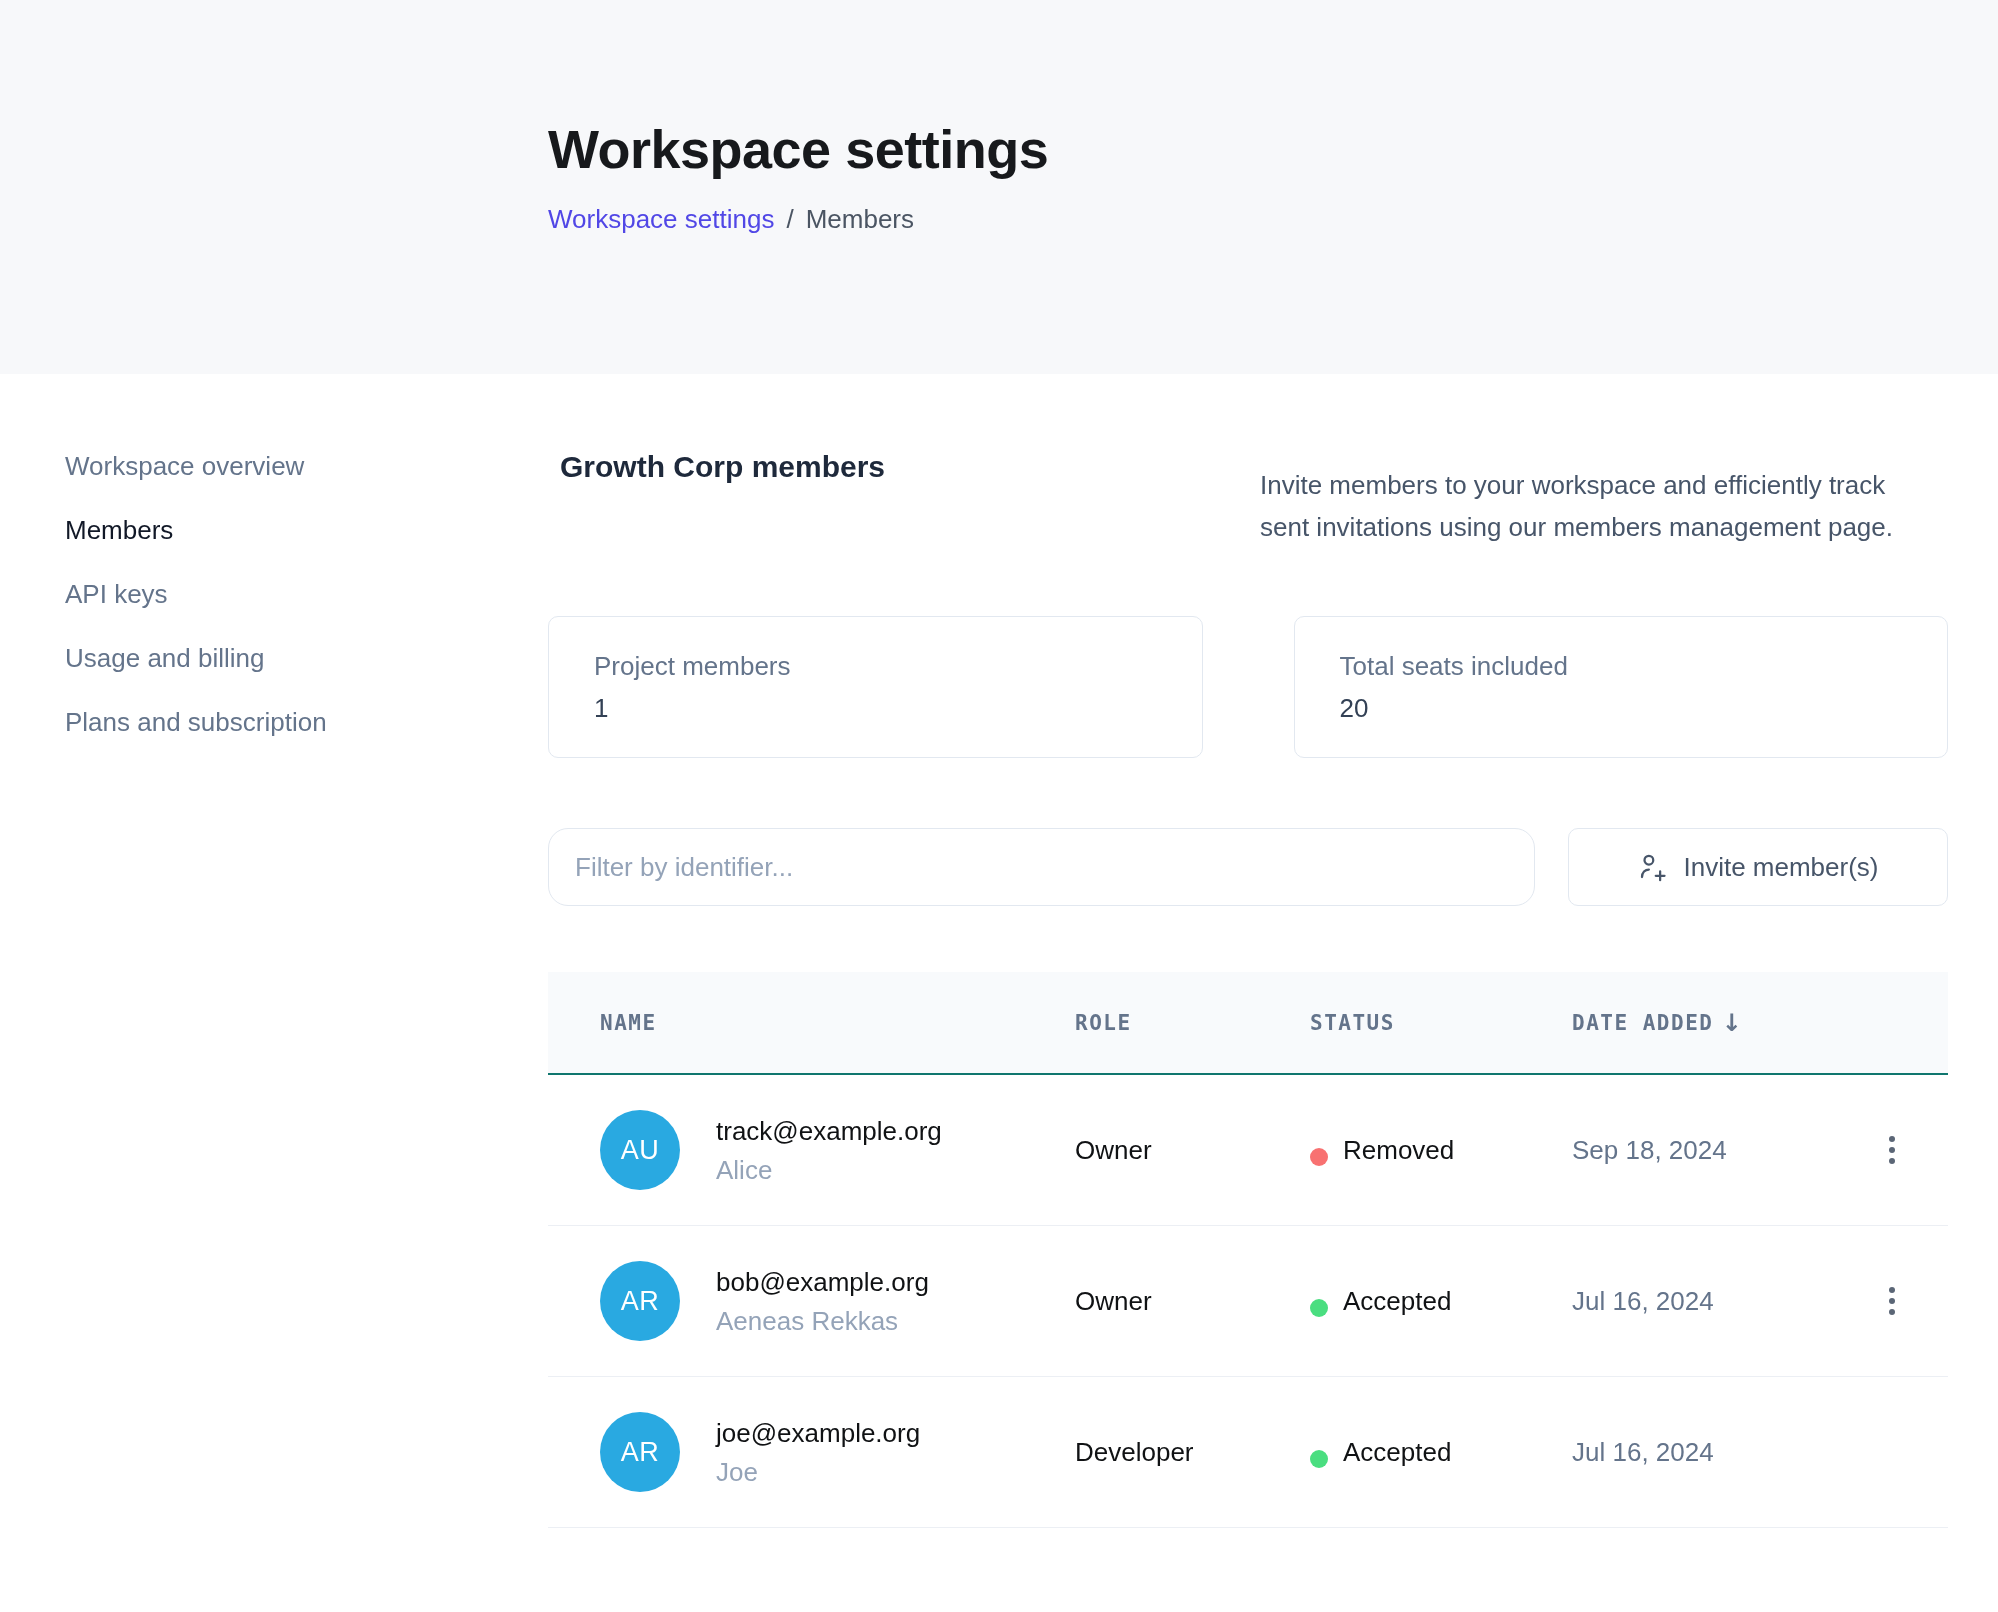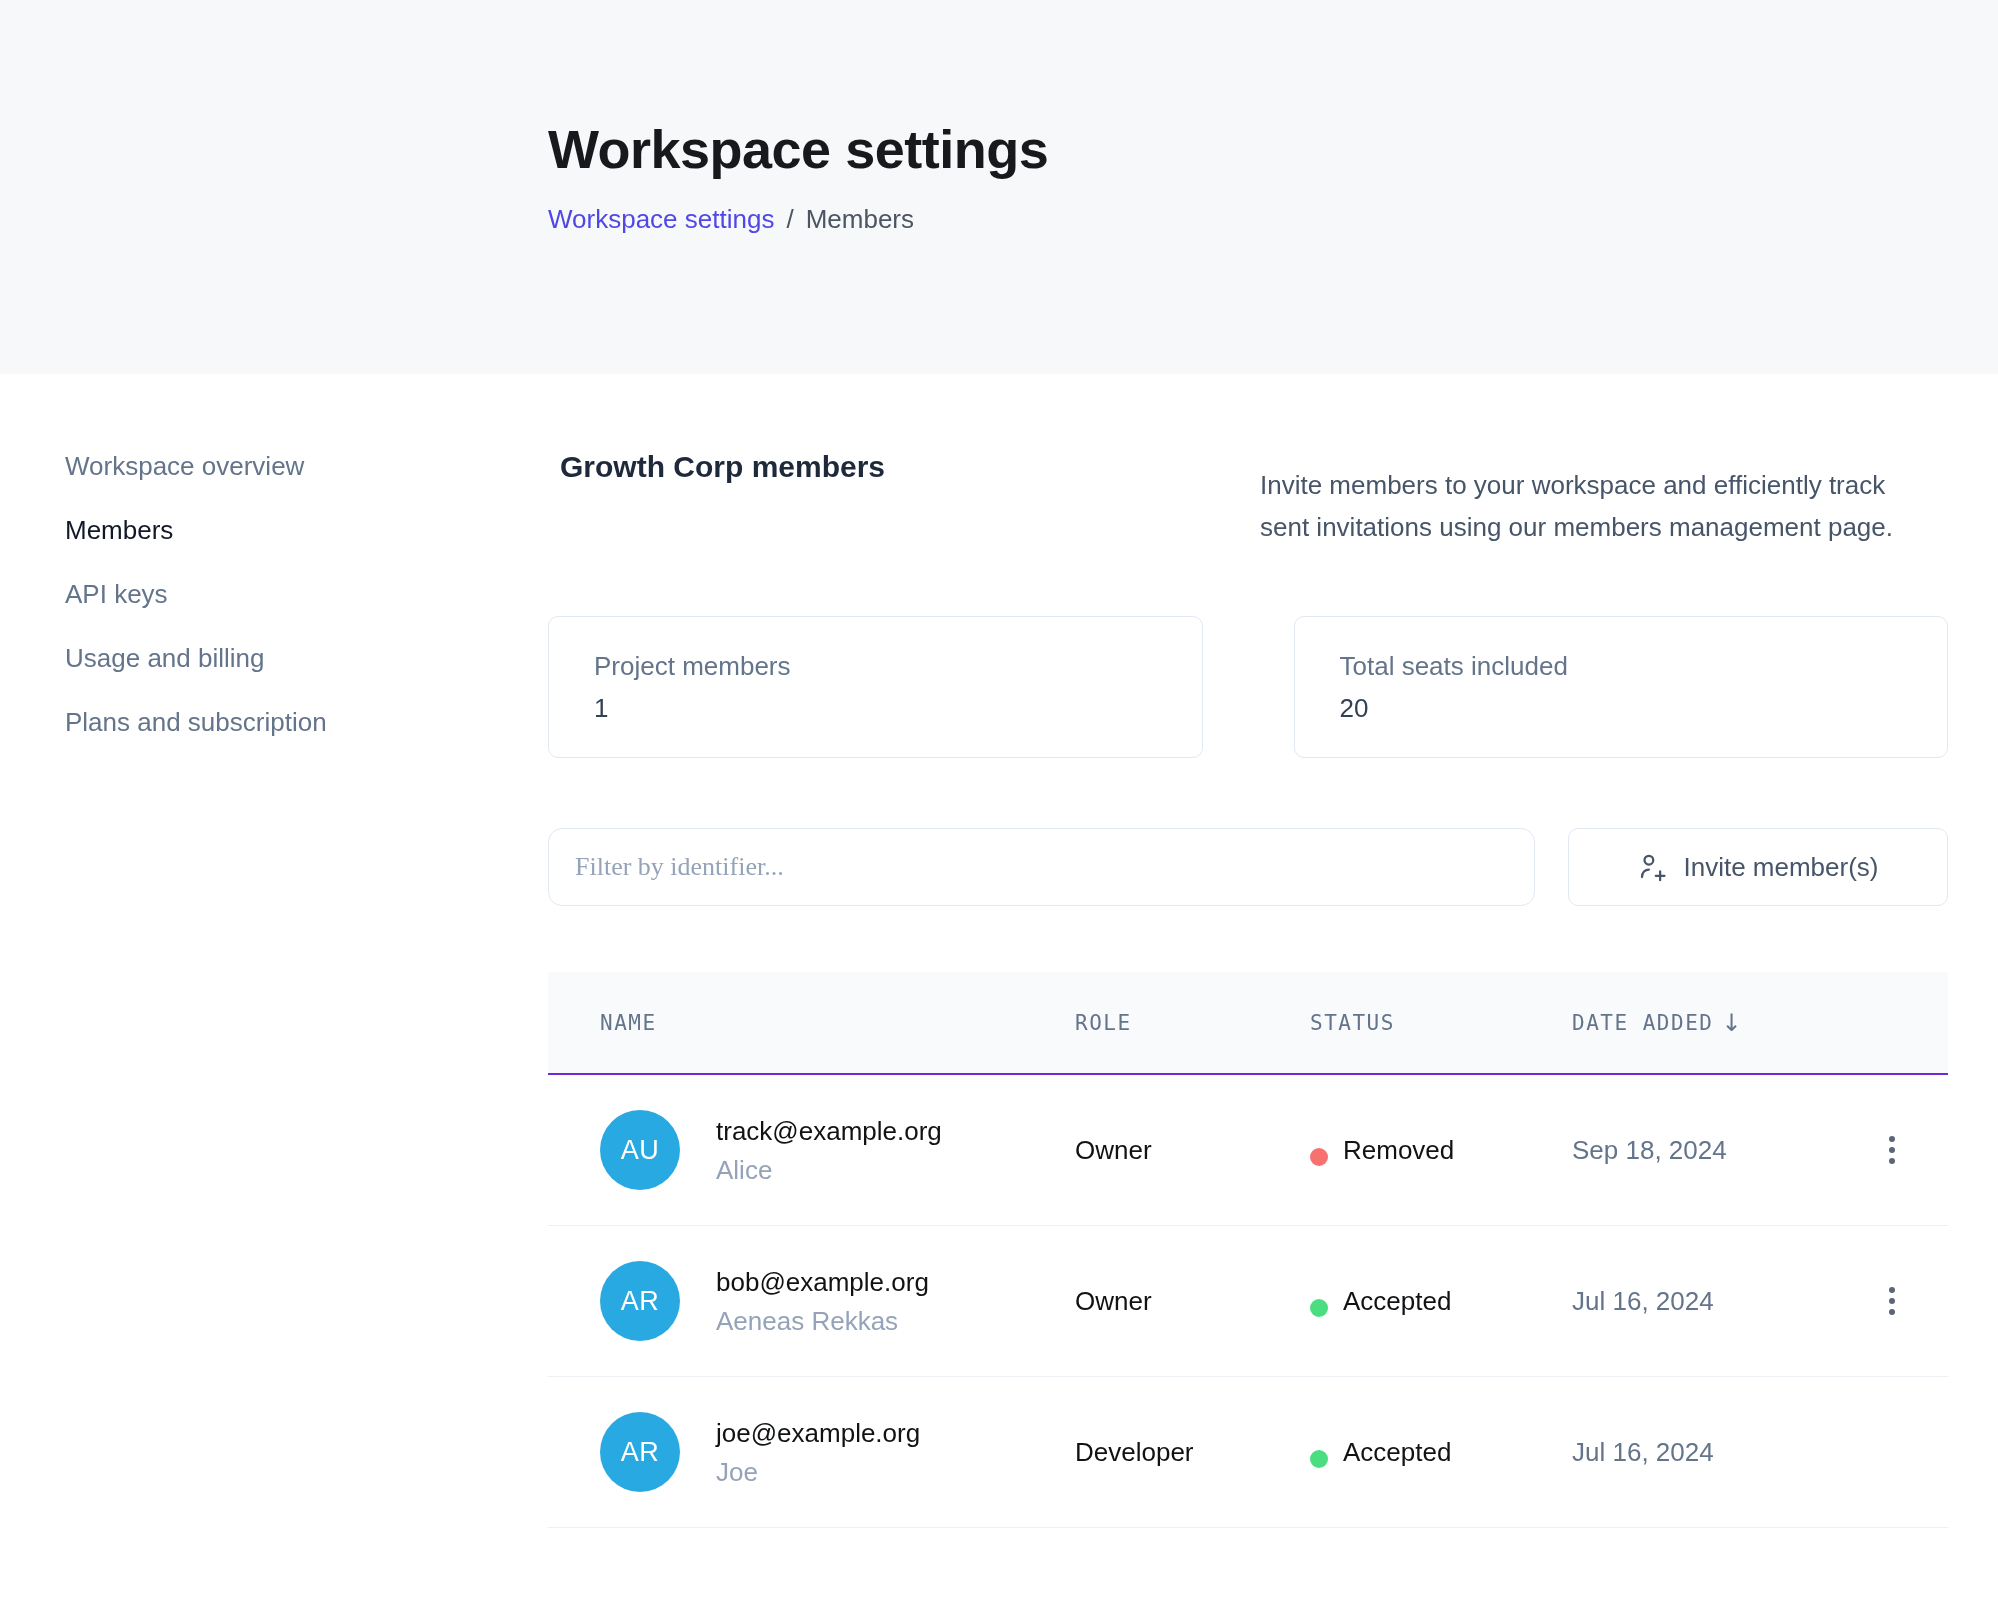--- a/index.html
+++ b/index.html
@@ -39,40 +39,40 @@
   .stat-card {
     flex: 1; box-sizing: border-box; border: 1.5px solid #e2e8f0; border-radius: 10px;
     padding: 33px 45px; background: #ffffff;
   }
   .stat-label { font-size: 26px; line-height: 32px; color: #64748b; }
   .stat-value { font-size: 26px; line-height: 32px; color: #334155; margin-top: 10px; }
 
   
   .filter-row { display: flex; gap: 33px; margin-top: 70px; }
   .filter-input {
-    flex: 1; height: 78px; box-sizing: border-box; border: 1.5px solid #e2e8f0; border-radius: 14px;
-    padding: 0 26px; font-size: 26px; font-family: Liberation Serif, serif;
+    flex: 1; height: 78px; box-sizing: border-box; border: 1.5px solid #e2e8f0; border-radius: 20px;
+    padding: 0 26px; font-size: 26px; font-family: Liberation Sans, sans-serif;
     color: #334155; background: #ffffff; outline: none;
   }
   .filter-input::placeholder { color: #94a3b8; }
   .invite-btn {
     width: 380px; height: 78px; flex: none; display: flex; align-items: center; justify-content: center;
     gap: 16px; background: #ffffff; border: 1.5px solid #e2e8f0; border-radius: 10px;
     font-size: 26px; font-family: "Liberation Sans", sans-serif; color: #475569; cursor: pointer;
   }
   .invite-btn svg { display: block; }
 
   
   .members-table { margin-top: 66px; }
   .thead {
     display: grid; grid-template-columns: 475px 235px 262px 1fr 60px;
     box-sizing: border-box; padding: 0 26px 0 52px; height: 103px; align-items: center;
-    background: #f8fafc; border-bottom: 2px solid #6d28d9;
+    background: #f8fafc; border-bottom: 2px solid #0f766e;
     font-family: "DejaVu Sans Mono", monospace; font-size: 21px; letter-spacing: 1.5px;
-    color: #64748b; font-weight: 400;
+    color: #64748b; font-weight: 700;
   }
   .th-date { display: flex; align-items: center; gap: 8px; }
   .sort-arrow { font-family: "DejaVu Sans", sans-serif; font-size: 24px; color: #64748b; }
 
   .member-row {
     display: grid; grid-template-columns: 475px 235px 262px 1fr 60px;
     box-sizing: border-box; padding: 0 26px 0 52px; height: 151px; align-items: center;
     border-bottom: 1.5px solid #eceff4; background: #ffffff;
   }
   .name-cell { display: flex; align-items: center; gap: 36px; }

